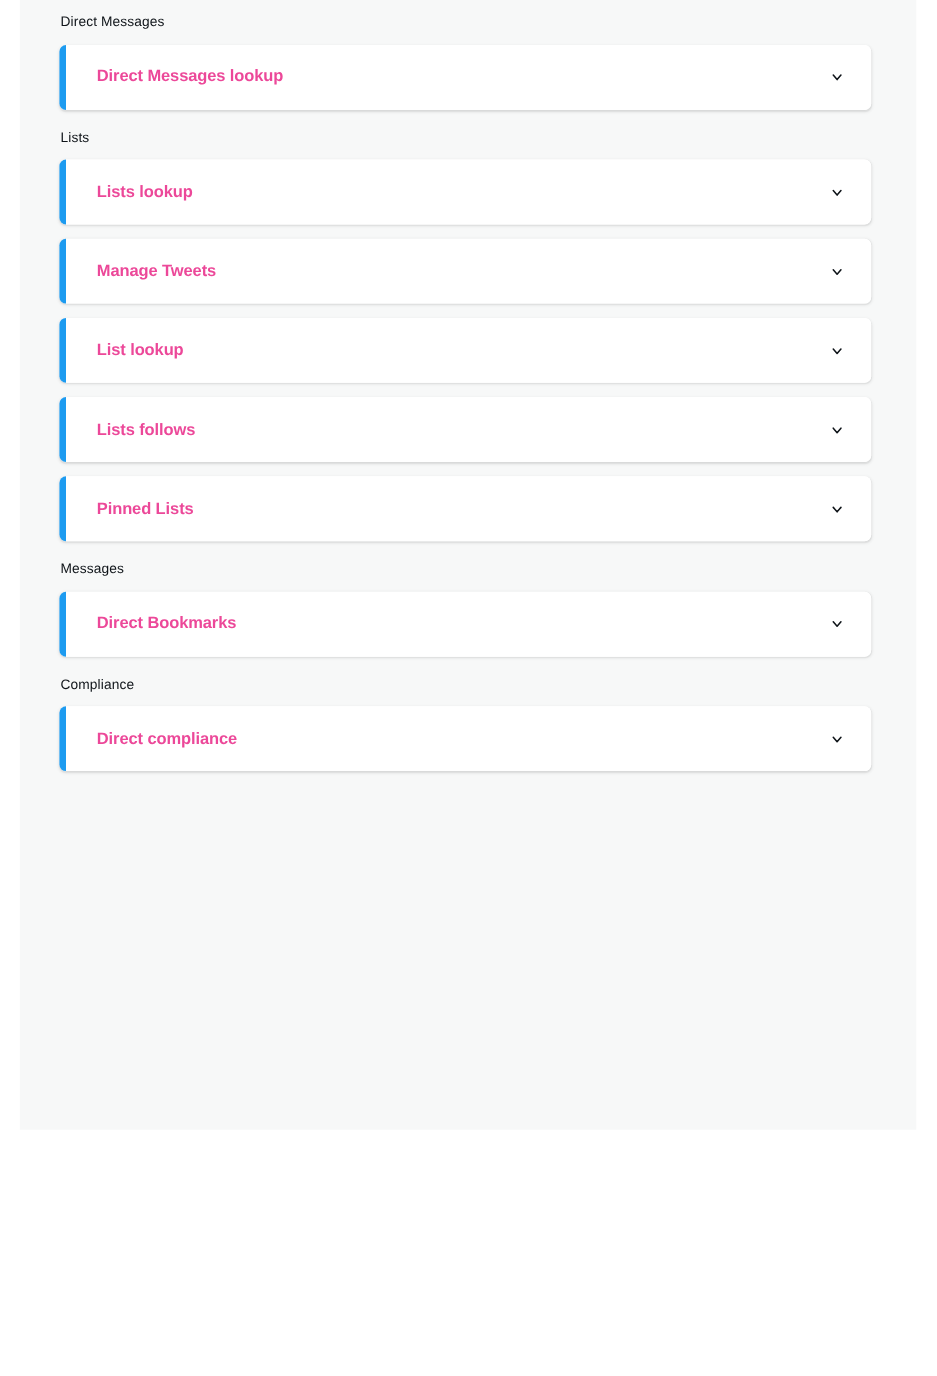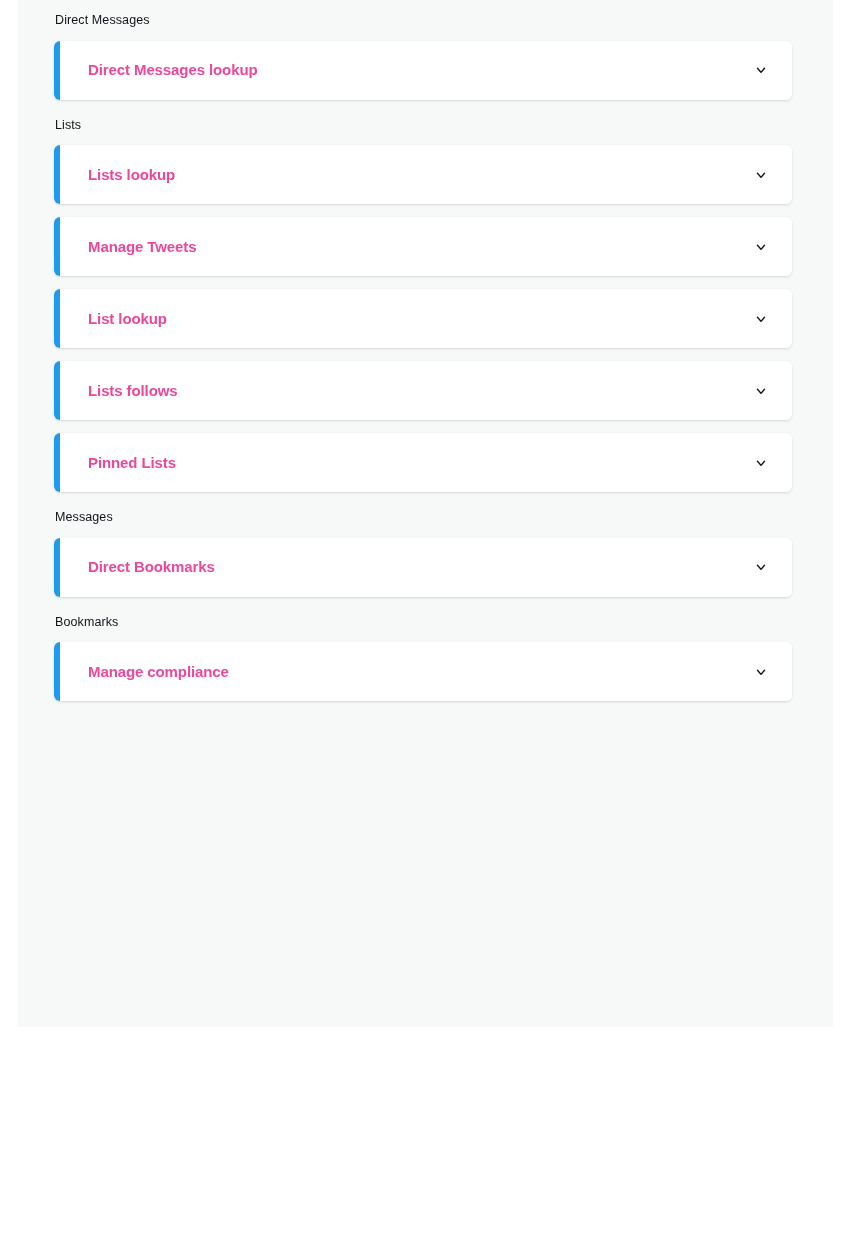--- a/index.html
+++ b/index.html
@@ -194,26 +194,26 @@
                 <span class="chevron">
                   <svg width="14" height="14" viewBox="0 0 24 24" fill="none" stroke="currentColor" stroke-width="2.4" stroke-linecap="round" stroke-linejoin="round">
                     <polyline points="6 9 12 16 18 9"></polyline>
                   </svg>
                 </span>
               </div>
             </div>
           </div>
         </div>
         <div class="group">
-          <div class="group-header">Bookmarks</div>
-          <div class="cards">
-            <div class="accordion-item">
-              <div class="accent-bar"></div>
-              <div class="item-body">
-                <span class="item-label">Manage compliance</span>
+          <div class="group-header">Compliance</div>
+          <div class="cards">
+            <div class="accordion-item">
+              <div class="accent-bar"></div>
+              <div class="item-body">
+                <span class="item-label">Direct compliance</span>
                 <span class="chevron">
                   <svg width="14" height="14" viewBox="0 0 24 24" fill="none" stroke="currentColor" stroke-width="2.4" stroke-linecap="round" stroke-linejoin="round">
                     <polyline points="6 9 12 16 18 9"></polyline>
                   </svg>
                 </span>
               </div>
             </div>
           </div>
         </div>
       </div>

